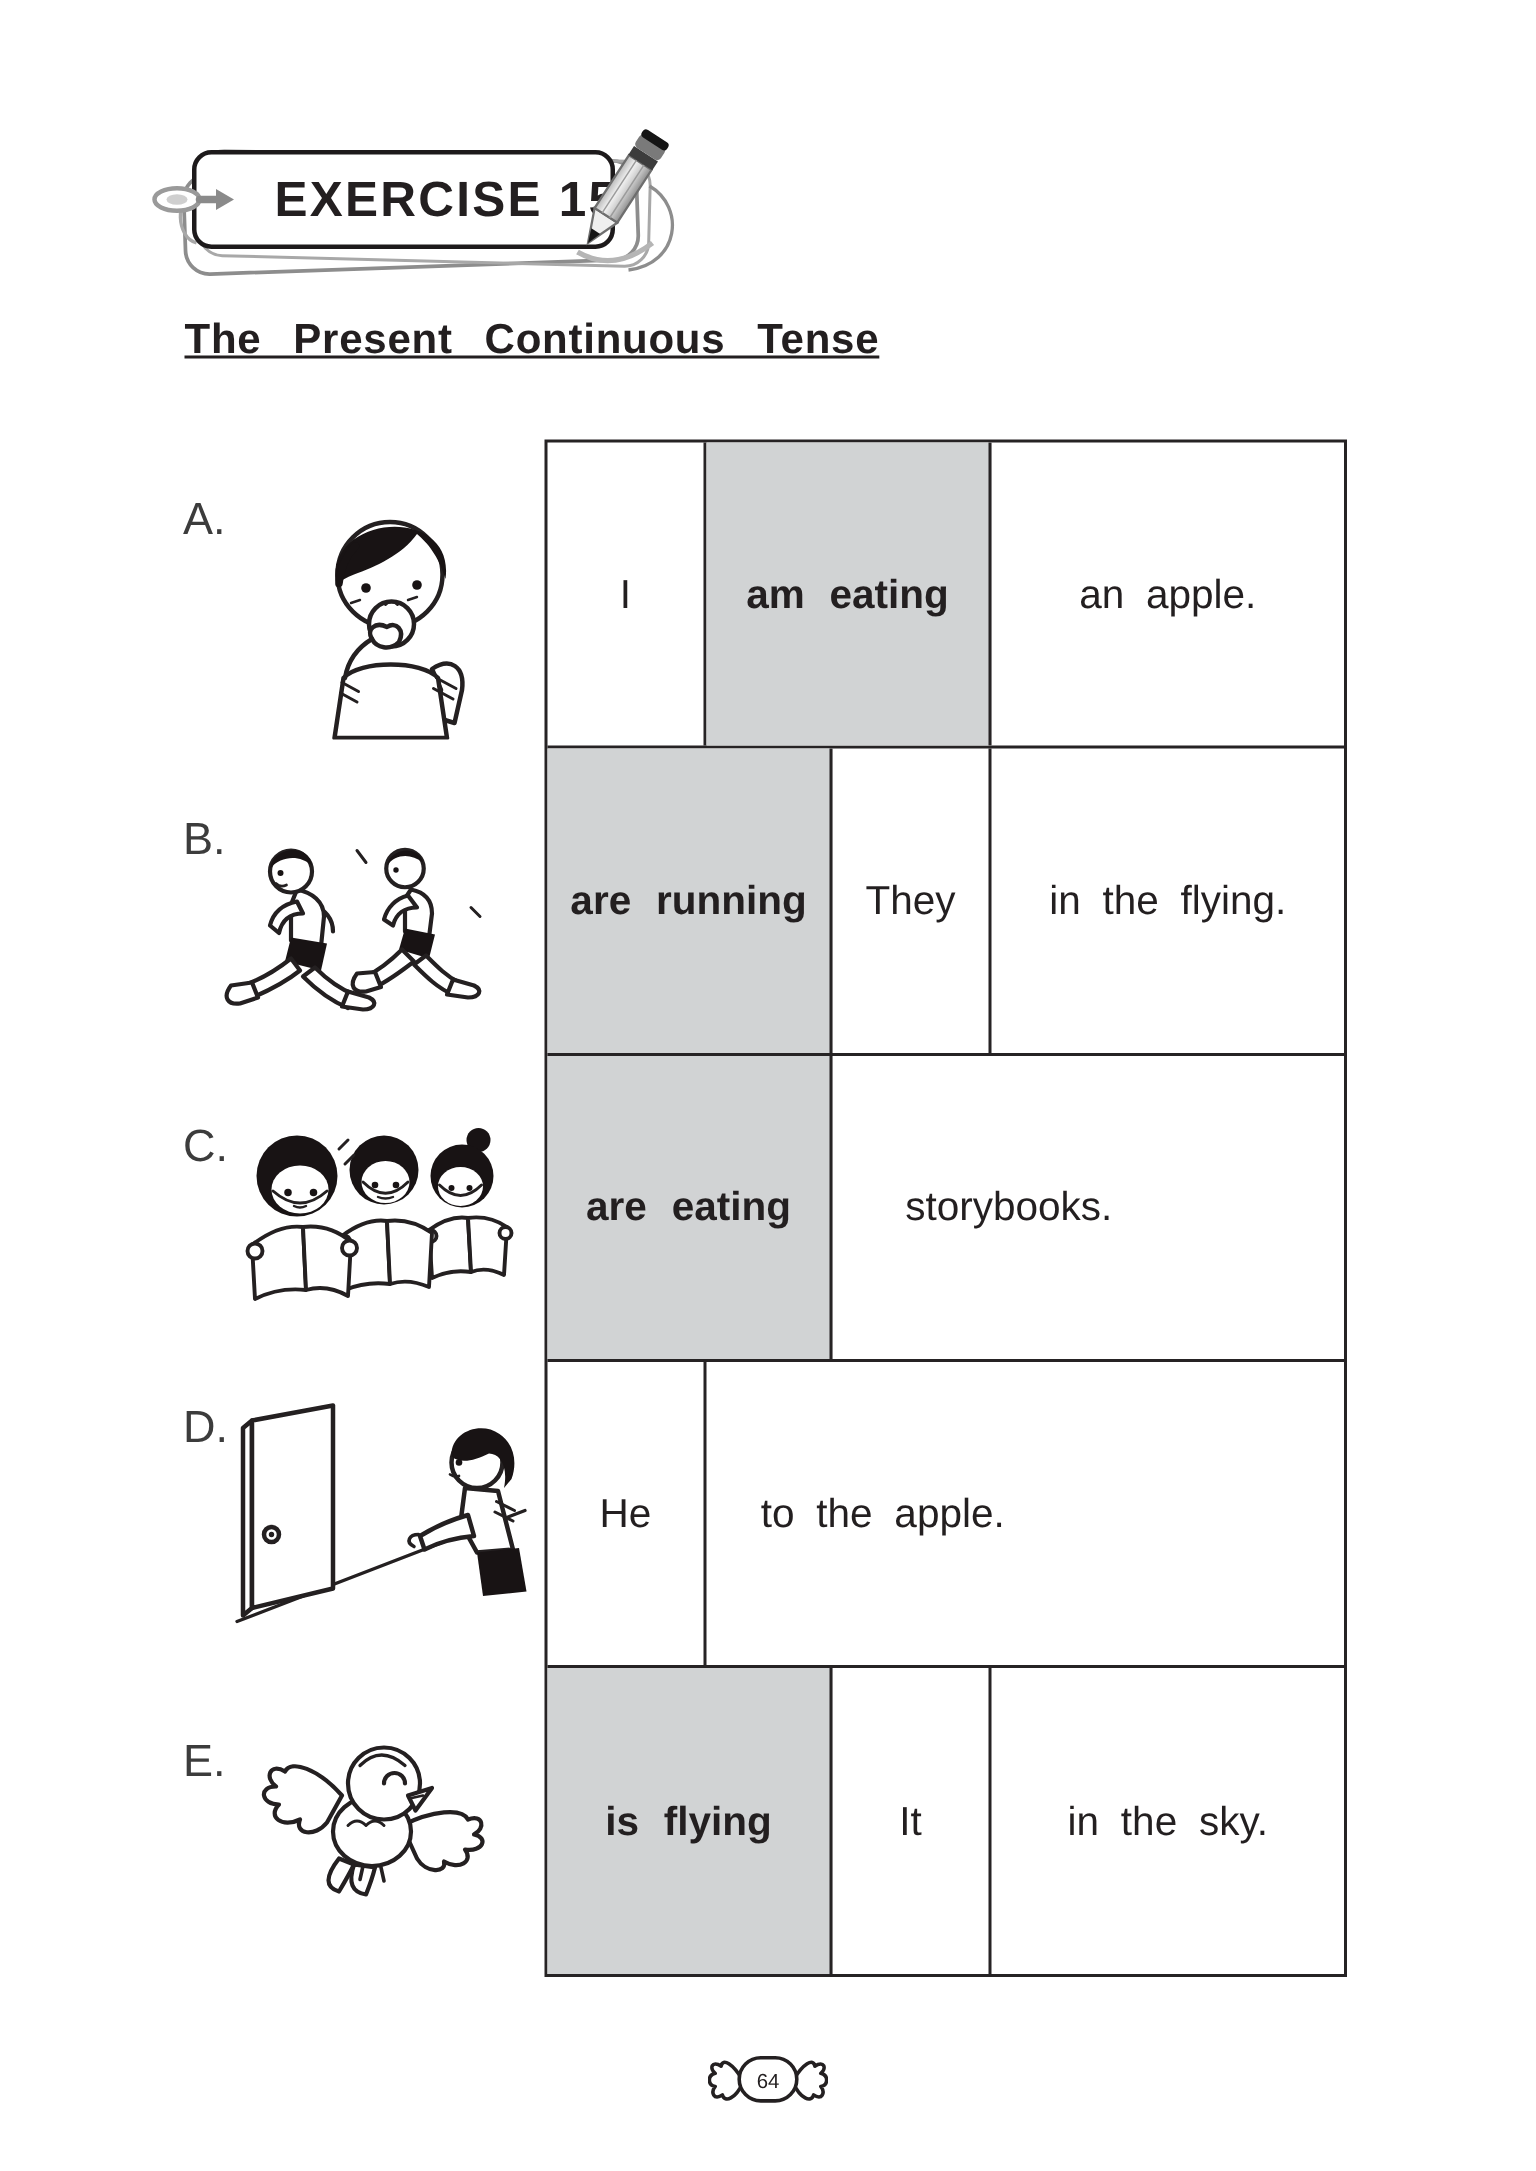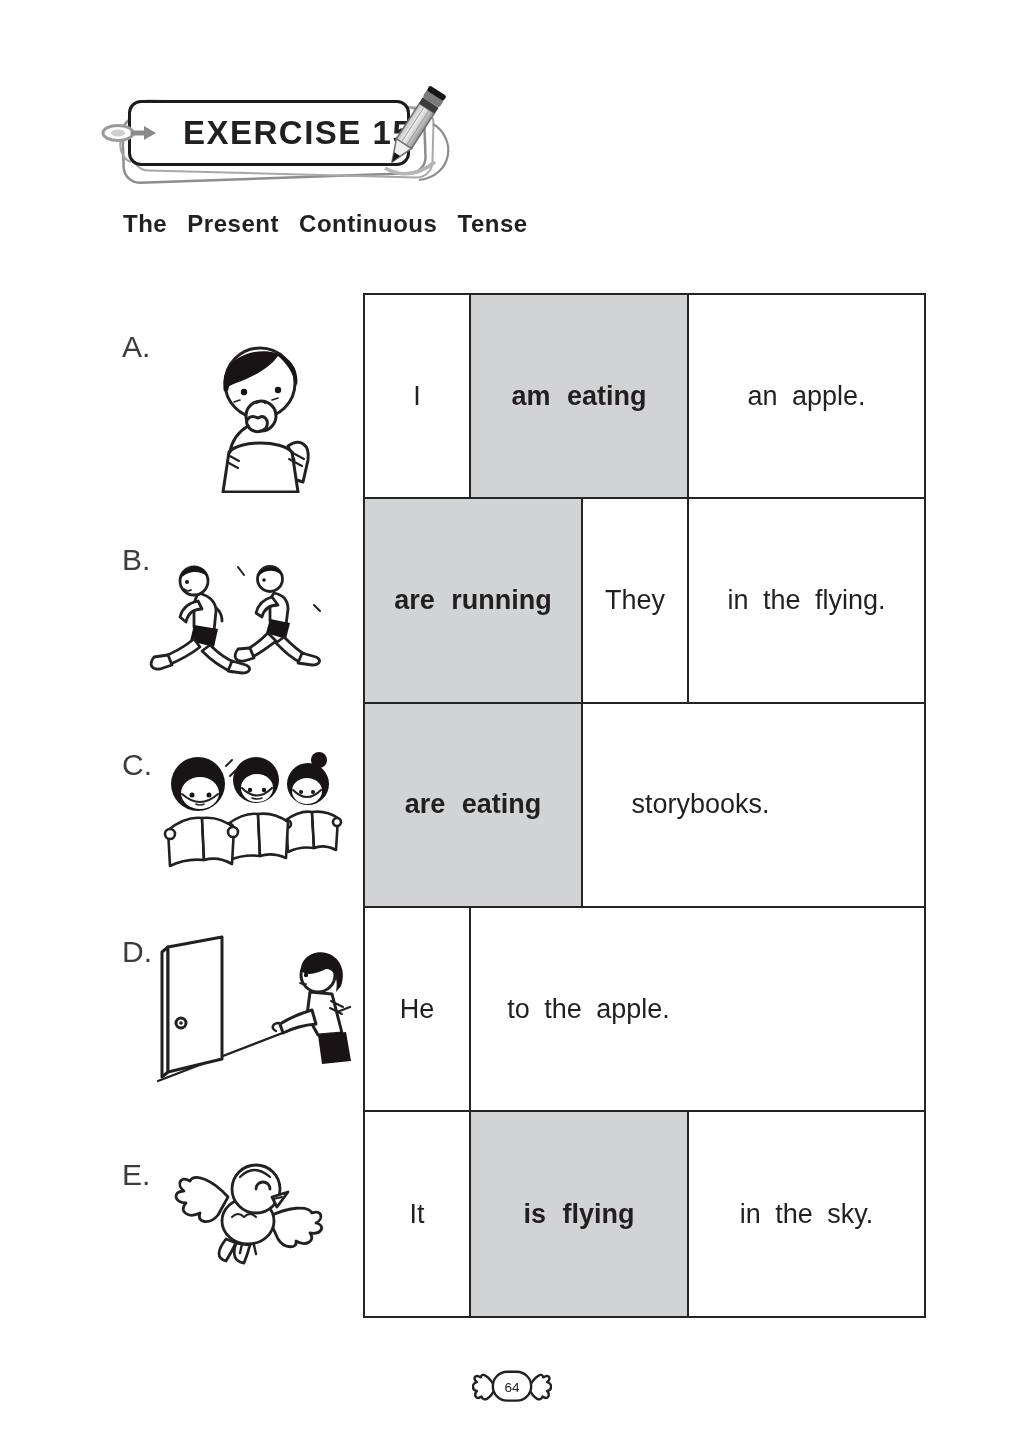--- a/index.html
+++ b/index.html
@@ -15,43 +15,43 @@
     background:#fff;border:3.5px solid #1d1a1b;border-radius:13px;
     display:flex;align-items:center;padding-left:52px;box-sizing:border-box;z-index:1;
   }
   .banner-title{
     font-size:33px;font-weight:800;letter-spacing:1.5px;color:#231f20;white-space:nowrap;
   }
   .eyelet{position:absolute;left:-30px;top:14px;z-index:3;}
   .pencil{position:absolute;left:250px;top:-16px;z-index:2;}
   
   .heading{
-    position:absolute;left:123px;top:210px;font-size:24px;font-weight:bold;
-    letter-spacing:.5px;word-spacing:13px;color:#231f20;
+    position:absolute;left:123px;top:210px;font-size:28px;font-weight:bold;
+    letter-spacing:.5px;word-spacing:13px;color:#231f20;text-decoration:underline;
   }
   
   .rowletter{position:absolute;left:122px;font-size:30px;color:#3c3c3c;}
   #letter-a{top:330px;} #letter-b{top:543px;} #letter-c{top:748px;}
   #letter-d{top:935px;} #letter-e{top:1158px;}
   
   .illus{position:absolute;}
   #illus-a{left:188px;top:328px;}
   #illus-b{left:146px;top:551px;}
   #illus-c{left:156px;top:746px;}
   #illus-d{left:150px;top:931px;}
   #illus-e{left:170px;top:1155px;}
   
   .tense-table{
     position:absolute;left:363px;top:293px;border:2.5px solid #262324;background:#fff;
   }
   .trow{display:flex;height:204.3px;box-sizing:border-box;border-bottom:2.5px solid #262324;}
   .trow:last-child{border-bottom:none;}
   .cell{display:flex;align-items:center;justify-content:center;font-size:27px;box-sizing:border-box;}
   .cell.subj{width:106px;border-right:2.5px solid #262324;}
-  .cell.verb{width:218px;border-right:2.5px solid #262324;background:#d1d3d4;font-weight:700;word-spacing:9px;}
+  .cell.verb{width:190px;border-right:2.5px solid #262324;background:#d1d3d4;font-weight:700;word-spacing:9px;}
   .cell.obj{width:235px;word-spacing:7px;}
   
   .pagecandy{position:absolute;left:472px;top:1366px;}
 </style>
 </head>
 <body>
 
 <div class="banner">
   <svg class="banner-deco" viewBox="0 0 360 120" aria-hidden="true">
     <rect x="8" y="28" width="302" height="66" rx="16" fill="none" stroke="#8d8d8d" stroke-width="2.5" transform="rotate(-2 159 61)"></rect>
@@ -260,22 +260,22 @@
   </div>
   <div class="trow">
     <div class="cell verb">are eating</div>
     <div class="cell obj">storybooks.</div>
   </div>
   <div class="trow">
     <div class="cell subj">He</div>
     <div class="cell obj">to the apple.</div>
   </div>
   <div class="trow">
+    <div class="cell verb">is flying</div>
     <div class="cell subj">It</div>
-    <div class="cell verb">is flying</div>
     <div class="cell obj">in the sky.</div>
   </div>
 </div>
 
 <svg class="pagecandy" width="80" height="42" viewBox="0 0 100 52">
   <g stroke="#242021" stroke-width="3" fill="#ffffff" stroke-linejoin="round">
     <path d="M29 26 C21 12 12 7 11 14 C3 9 1 16 6 20 C-1 22 0 30 6 31 C2 36 5 43 12 38 C14 45 23 41 29 28 Z"></path>
     <path d="M71 26 C79 12 88 7 89 14 C97 9 99 16 94 20 C101 22 100 30 94 31 C98 36 95 43 88 38 C86 45 77 41 71 28 Z"></path>
     <rect x="26" y="7" width="48" height="36" rx="18"></rect>
   </g>

